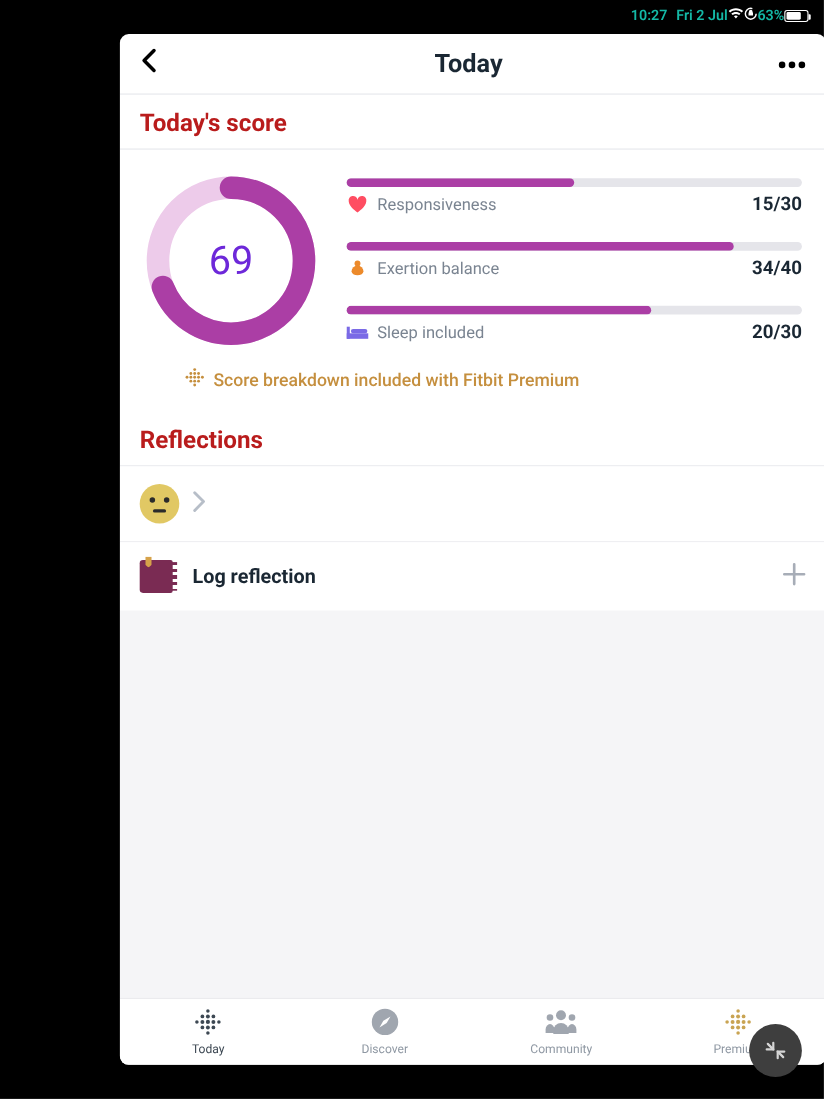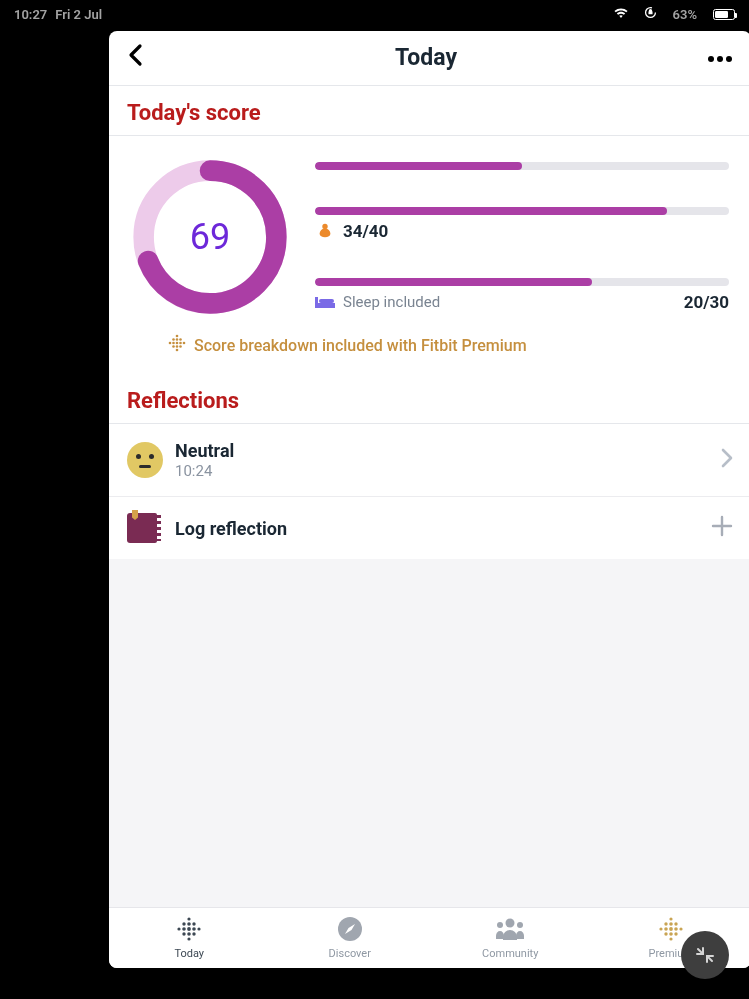--- a/index.html
+++ b/index.html
@@ -1,19 +1,19 @@
 <!DOCTYPE html>
 <html><head>
   <meta charset="utf-8">
   <style>
     * { margin:0; padding:0; box-sizing:border-box; font-family:-apple-system,BlinkMacSystemFont,"Segoe UI",Roboto,Helvetica,Arial,sans-serif; }
     body { background:#000; width:749px; height:999px; overflow:hidden; position:relative; }
-    .status-bar { display:flex; justify-content:space-between; align-items:center; color:#a3a3a3; font-size:13px; font-weight:600; padding:6px 14px 0; height:22px; }
+    .status-bar { display:flex; justify-content:flex-end; align-items:center; color:#14b8a6; font-size:13px; font-weight:600; padding:6px 14px 0; height:22px; }
     .status-left { display:flex; gap:8px; }
-    .status-right { display:flex; align-items:center; gap:16px; }
+    .status-right { display:flex; align-items:center; gap:0; }
     .app-card { position:absolute; left:109px; top:31px; width:642px; height:937px; background:#fff; border-radius:8px; display:flex; flex-direction:column; overflow:hidden; }
     .titlebar { display:flex; align-items:center; justify-content:space-between; padding:12px 18px 14px; }
     .title { text-align:center; font-size:23px; font-weight:700; color:#1a2733; }
     .section-label { font-size:22px; font-weight:700; color:#b91c1c; padding:14px 18px 10px; }
     .divider { height:1px; background:#e5e7eb; }
     .score-panel { display:flex; gap:26px; padding:22px 22px 6px;}
     .ring-wrap { width:158px; height:158px; position:relative; flex:0 0 auto; }
     .ring-wrap svg { width:158px; height:158px; transform:rotate(-90deg);}
     .ring-value { position:absolute; inset:0; display:flex; align-items:center; justify-content:center; font-size:36px; font-weight:400; color:#6d28d9;}
     .metrics { flex:1; display:flex; flex-direction:column; justify-content:space-between; padding:4px 0;}
@@ -103,32 +103,42 @@
         <circle cx="50" cy="50" r="42" stroke="#edcbea" stroke-width="13" fill="none"></circle>
         <circle cx="50" cy="50" r="42" stroke="#ab3ea5" stroke-width="13" fill="none" stroke-linecap="round" stroke-dasharray="263.9" stroke-dashoffset="81.8"></circle>
       </svg>
       <div class="ring-value">69</div>
     </div>
     <div class="metrics">
       <div class="metric">
         <div class="bar">
             <div class="bar-fill" style="width:50%"></div>
           </div>
+        <div class="metric-row">
+          <span class="metric-icon">
+              <svg width="18" height="16" viewBox="0 0 20 18">
+                <path d="M10 17 C10 17 1 11 1 5.5 A4.5 4.5 0 0 1 10 4 A4.5 4.5 0 0 1 19 5.5 C19 11 10 17 10 17 Z" fill="#ff4d62"></path>
+              </svg>
+            </span>
+          <span class="metric-label">Responsiveness</span>
+          <span class="metric-score">15/30</span>
+        </div>
       </div>
       <div class="metric">
         <div class="bar">
             <div class="bar-fill" style="width:85%"></div>
           </div>
         <div class="metric-row">
           <span class="metric-icon">
               <svg width="18" height="18" viewBox="0 0 20 20">
                 <circle cx="10" cy="5" r="3" fill="#ec8a2b"></circle>
                 <path d="M4 13 a6 6 0 0 1 12 0 v0 a6 4 0 0 1 -12 0 Z" fill="#ec8a2b"></path>
               </svg>
             </span>
+          <span class="metric-label">Exertion balance</span>
           <span class="metric-score">34/40</span>
         </div>
       </div>
       <div class="metric">
         <div class="bar">
             <div class="bar-fill" style="width:67%"></div>
           </div>
         <div class="metric-row">
           <span class="metric-icon">
               <svg width="20" height="14" viewBox="0 0 20 14">
@@ -167,24 +177,20 @@
     <span>Score breakdown included with Fitbit Premium</span>
   </div>
 
   <div class="section-label">Reflections</div>
   <div class="divider"></div>
 
   <div class="list-item">
     <div class="li-icon-slot">
         <div class="face"></div>
       </div>
-    <div class="li-body">
-      <div class="li-title">Neutral</div>
-      <div class="li-sub">10:24</div>
-    </div>
     <div class="li-action">
       <svg width="12" height="20" viewBox="0 0 12 20">
           <path d="M2 2 L10 10 L2 18" fill="none" stroke="#b7bec8" stroke-width="2.6" stroke-linecap="round" stroke-linejoin="round"></path>
         </svg>
     </div>
   </div>
 
   <div class="list-item no-border">
     <div class="li-icon-slot">
         <div class="journal-icon"></div>

